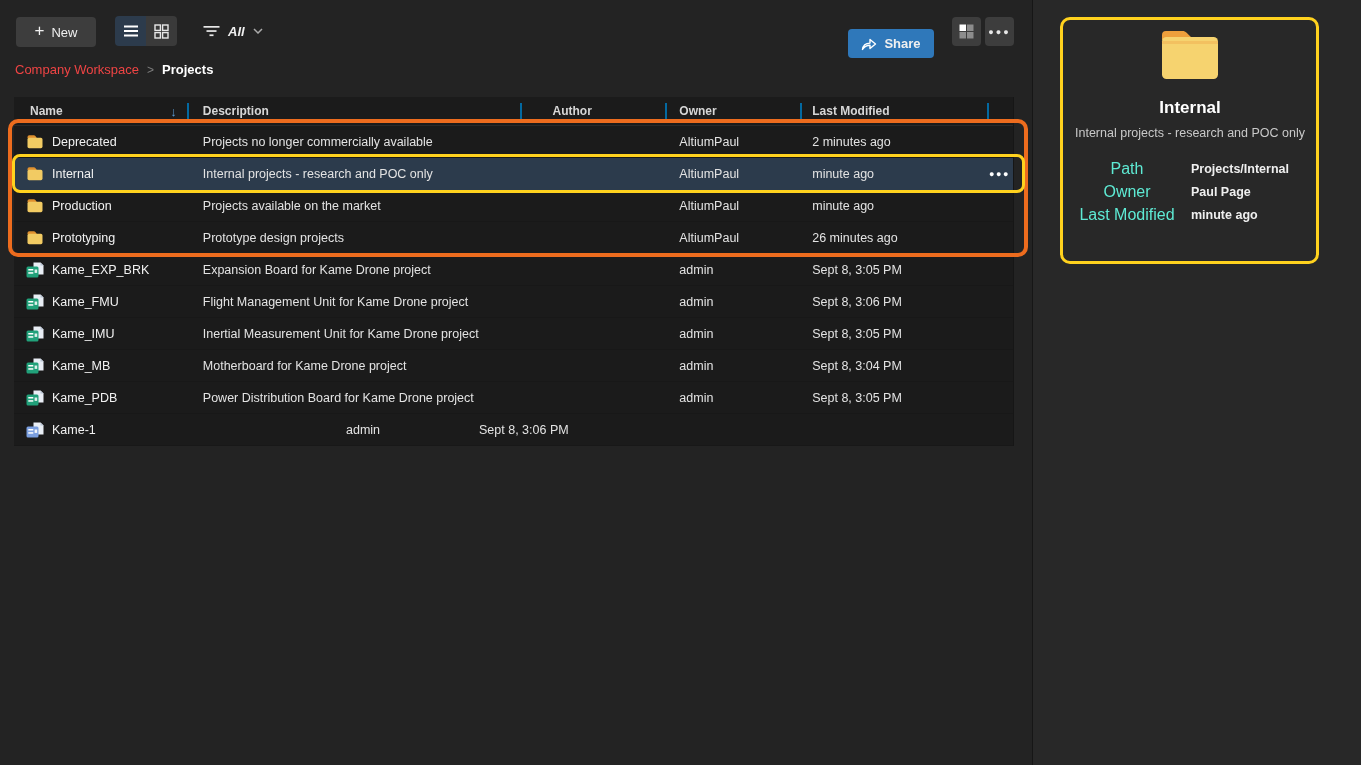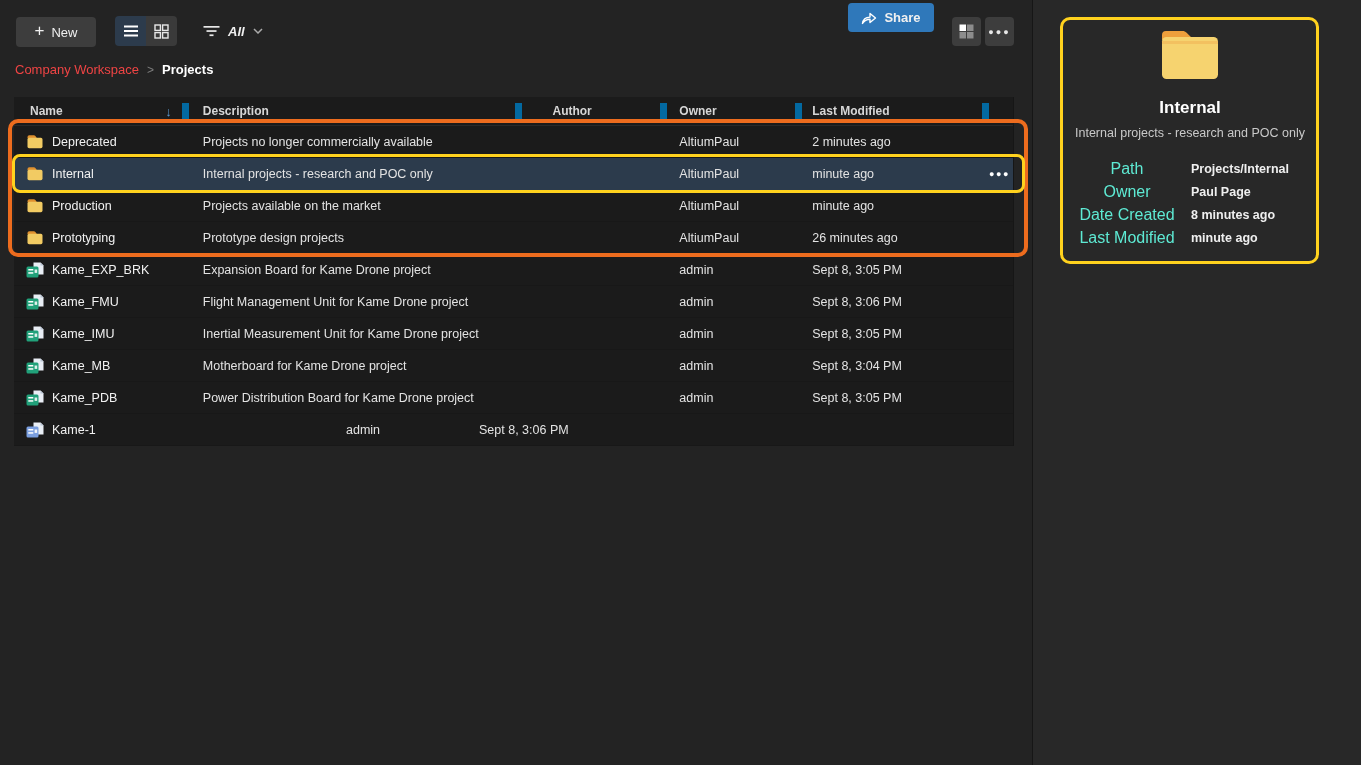--- a/index.html
+++ b/index.html
@@ -19,34 +19,34 @@
     background: #3d3d3d; color: #f0f0f0; font-size: 13px;
     border: none;
   }
   .new-btn { position: absolute; left: 16px; top: 17px; width: 80px; height: 30px; }
   .plus-glyph { font-size: 17px; font-weight: 300; line-height: 0; margin-top: -2px; }
   .seg { position: absolute; left: 115px; top: 16px; display: flex; border-radius: 4px; overflow: hidden; }
   .seg-btn { width: 31px; height: 30px; display: flex; align-items: center; justify-content: center; cursor: pointer; background: #3a3a3a; }
   .seg-btn.active { background: #2c3b4c; }
   .filter-group { position: absolute; left: 203px; top: 16px; height: 30px; display: flex; align-items: center; gap: 8px; cursor: pointer; }
   .filter-label { font-size: 13px; font-weight: 700; color: #f0f0f0; font-style: italic; }
-  .share-btn { position: absolute; left: 848px; top: 3px; width: 86px; height: 29px; background: #2f78ba; font-weight: 700; }
+  .share-btn { position: absolute; left: 848px; top: 29px; width: 86px; height: 29px; background: #2f78ba; font-weight: 700; }
   .icon-btn { position: absolute; top: 17px; width: 29px; height: 29px; }
   .panels-btn { left: 952px; }
   .more-btn { left: 985px; }
   .dots { font-size: 9px; letter-spacing: 2px; color: #e8e8e8; }
   
   .breadcrumb { position: absolute; left: 15px; top: 62px; font-size: 13px; display: flex; gap: 8px; align-items: center; }
   .crumb-link { color: #ef4444; cursor: pointer; }
   .crumb-sep { color: #7d7d7d; font-size: 12px; }
   .crumb-current { color: #ffffff; font-weight: 700; }
   
   .table { position: absolute; left: 14px; top: 97px; width: 1000px; background: #1b1b1b; border-right: 1px solid #161616; }
   .thead { display: flex; height: 29px; align-items: center; border-bottom: 1px solid #2a2a2a; }
-  .hcell { height: 17px; display: flex; align-items: center; font-size: 12px; font-weight: 700; color: #d6d6d6; border-right: 7px solid #0369a1; }
+  .hcell { height: 17px; display: flex; align-items: center; font-size: 12px; font-weight: 700; color: #d6d6d6; border-right: 2px solid #0369a1; }
   .col-name   { width: 175px; }
   .col-desc   { width: 334px; text-align: center; }
   .col-author { width: 145px; }
   .col-owner  { width: 135px; }
   .col-mod    { width: 187px; }
   .col-actions{ width: 24px; border-right: none !important; }
   .hcell.col-name { padding-left: 16px; }
   .hcell.col-desc { padding-left: 14px; }
   .hcell.col-author { padding-left: 30px; }
   .hcell.col-owner { padding-left: 12px; }
@@ -345,24 +345,20 @@
     <div class="panel-desc">Internal projects - research and POC only</div>
     <div class="field">
       <span class="flabel">Path</span>
       <span class="fvalue">Projects/Internal</span>
     </div>
     <div class="field">
       <span class="flabel">Owner</span>
       <span class="fvalue">Paul Page</span>
     </div>
     <div class="field">
-      <span class="flabel">Date Created</span>
-      <span class="fvalue">8 minutes ago</span>
-    </div>
-    <div class="field">
       <span class="flabel">Last Modified</span>
       <span class="fvalue">minute ago</span>
     </div>
   </div>
 </div>
 
 <div class="annot annot-orange"></div>
 <div class="annot annot-yellow-row"></div>
 <div class="annot annot-yellow-panel"></div>
 

